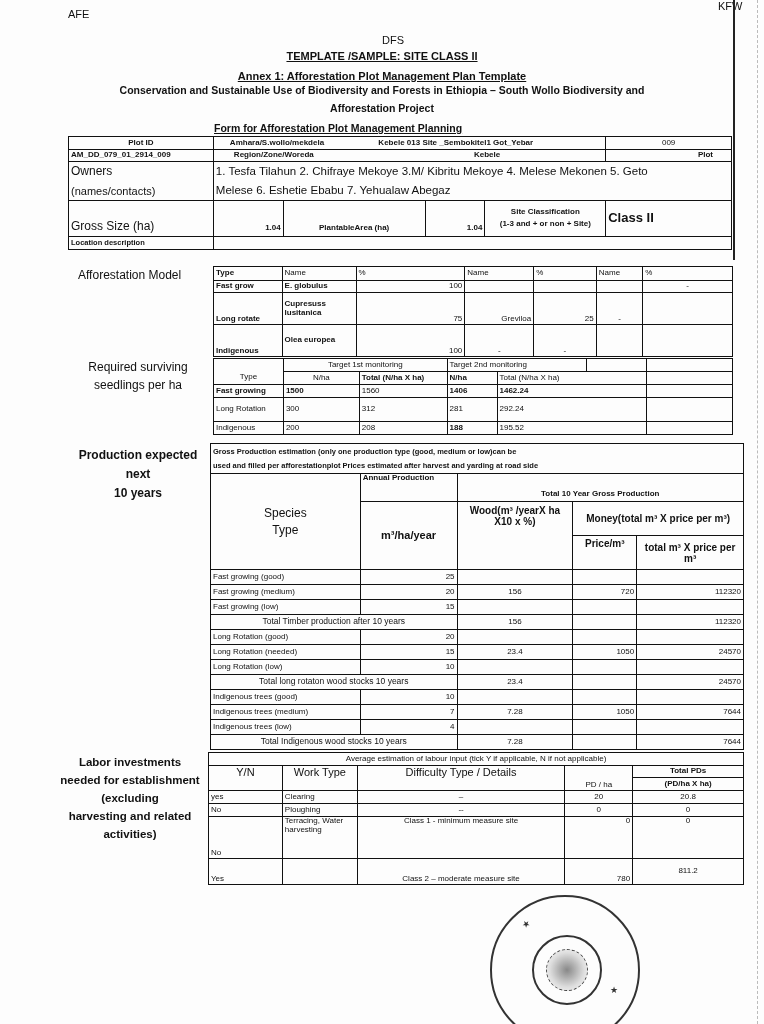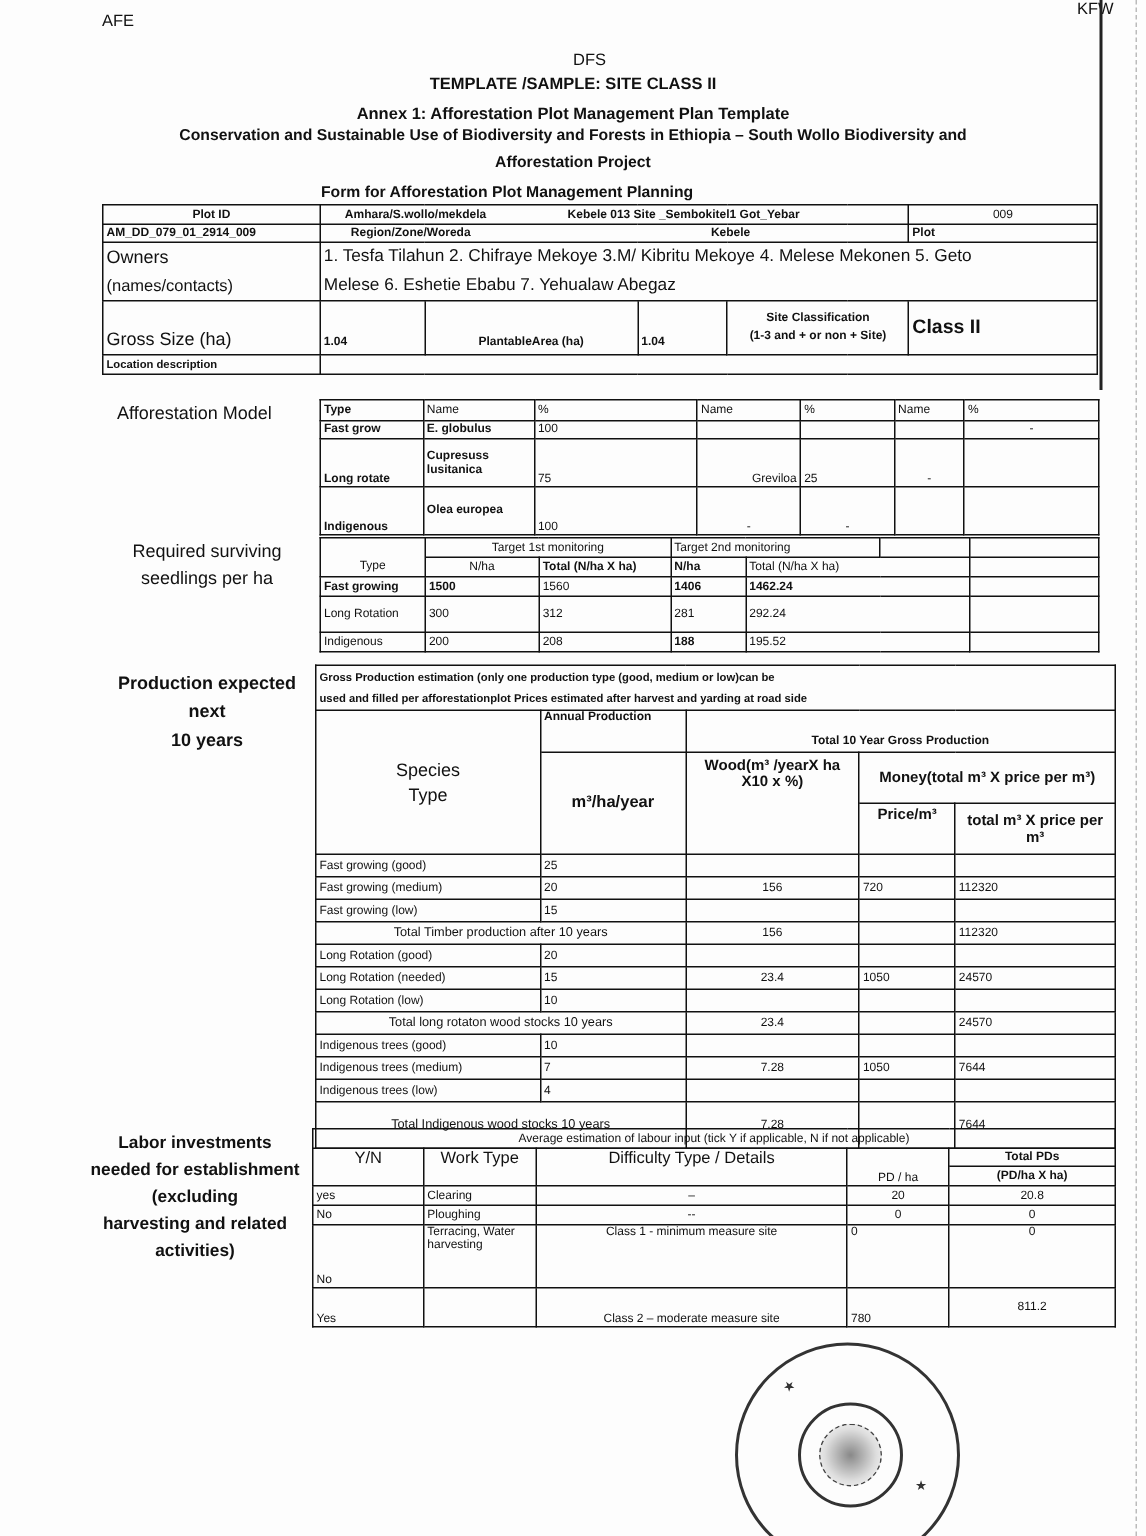--- a/index.html
+++ b/index.html
@@ -1,26 +1,26 @@
 <!DOCTYPE html>
 <html><head>
 <meta charset="utf-8">
 <style>
   * { box-sizing: border-box; margin: 0; padding: 0; }
   html, body { width: 764px; height: 1024px; background: #fdfdfd; overflow: hidden; }
   body { font-family: "Liberation Sans", sans-serif; color: #111; position: relative; }
   .abs { position: absolute; }
   .hdr-small { font-size: 11px; }
   .title { position: absolute; left: 0; width: 764px; text-align: center; font-weight: bold; }
-  .u { }
+  .u { text-decoration: underline; }
   table { border-collapse: collapse; position: absolute; }
   td { border: 1px solid #111; font-size: 8px; padding: 0 2px; vertical-align: middle; line-height: 1.1; }
   .b { font-weight: bold; }
   .c { text-align: center; }
-  .r { }
+  .r { text-align: right; }
   .big { font-size: 12px; }
   .mid { font-size: 10px; }
   .vline { position: absolute; background: #222; }
   .noise { position:absolute; border-left:1px dashed #bbb; }
   .stamp { position: absolute; left: 490px; top: 895px; width: 150px; height: 150px; border-radius: 50%; border: 2px solid #333; }
   .stamp-inner { position: absolute; left: 40px; top: 38px; width: 70px; height: 70px; border-radius: 50%; border: 2px solid #333; }
   .stamp-core { position: absolute; left: 12px; top: 12px; width: 42px; height: 42px; border-radius: 50%; border: 1.5px dashed #444; background: radial-gradient(circle, #888 0%, #ddd 60%, #fff 100%); }
   .stamp-text { position: absolute; font-size: 9px; color: #333; }
 </style>
 </head>
@@ -309,21 +309,21 @@
         <td class="r">1050</td>
         <td class="r">7644</td>
       </tr>
       <tr style="height: 15px;">
         <td>Indigenous trees (low)</td>
         <td class="r">4</td>
         <td class="c"></td>
         <td class="r"></td>
         <td class="r"></td>
       </tr>
-      <tr style="height: 31px;">
+      <tr style="height: 15px;">
         <td class="c" colspan="2" style="font-size: 8.5px;">Total Indigenous wood stocks 10 years</td>
         <td class="c">7.28</td>
         <td class="r"></td>
         <td class="r">7644</td>
       </tr>
     </tbody>
 </table>
 
 <div class="abs b c" style="left:50px;top:753px;width:160px;font-size:11.5px;line-height:18px;">
   <div>Labor investments</div>

